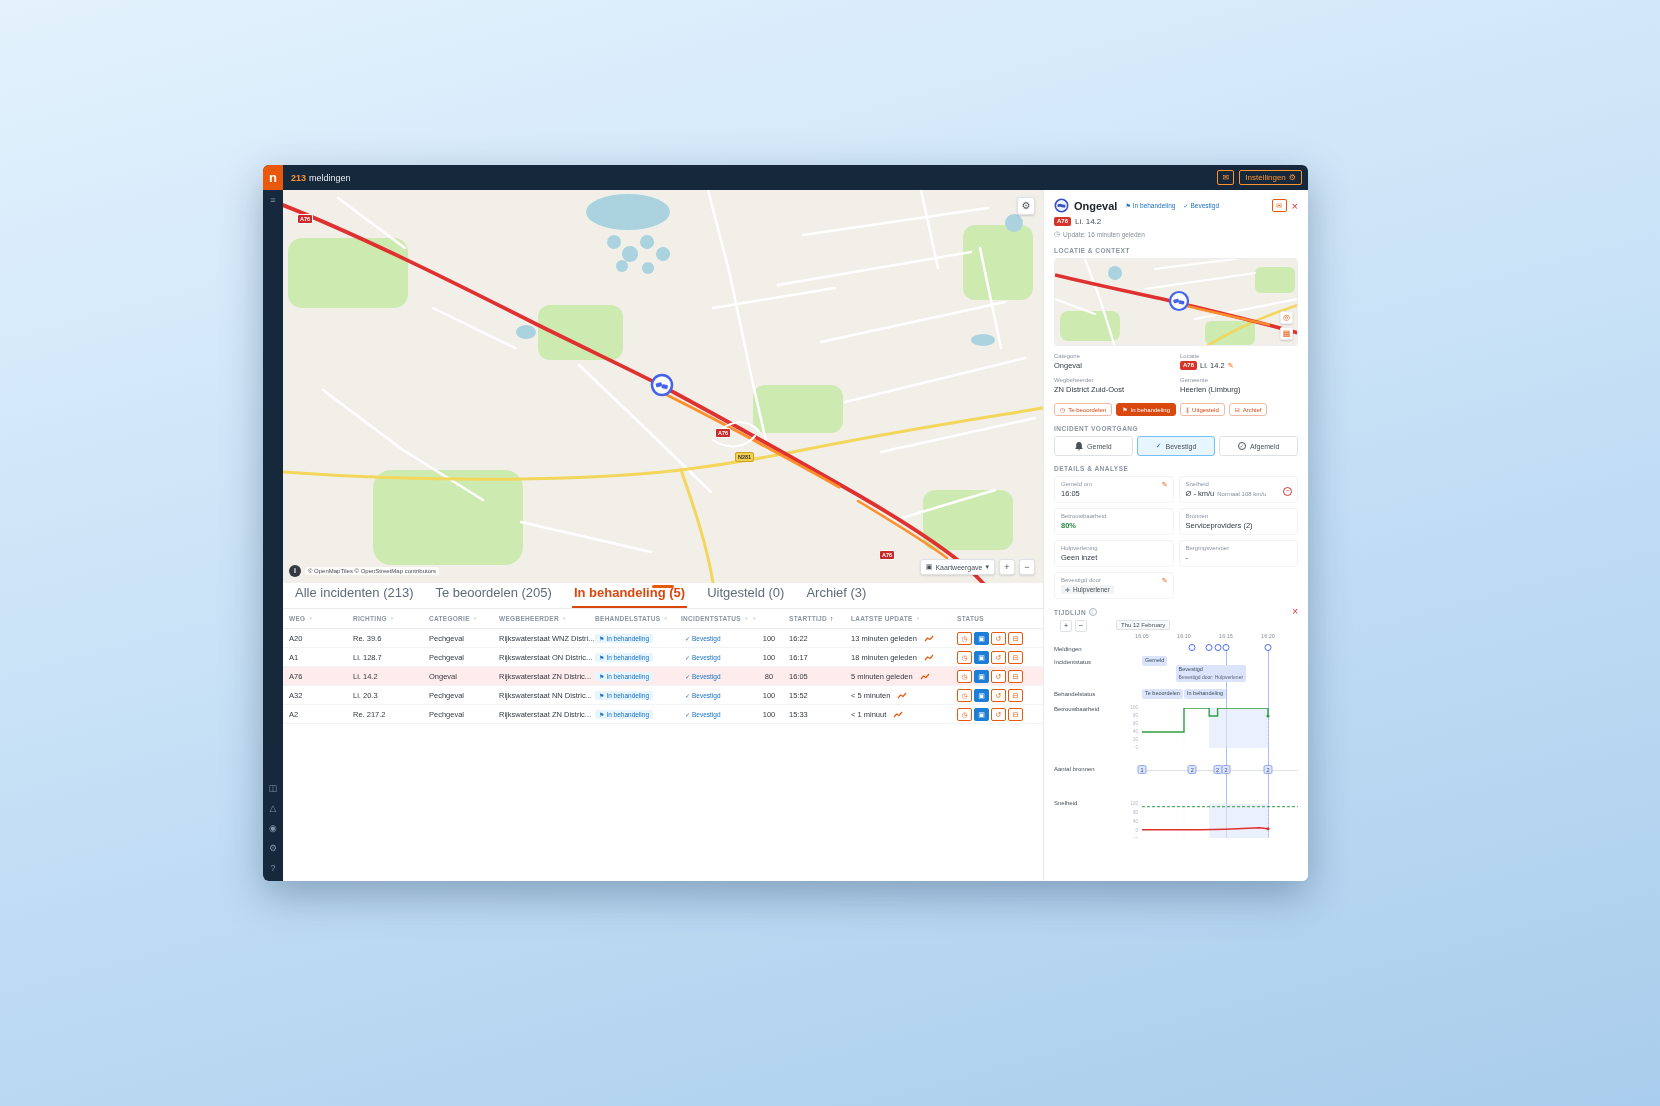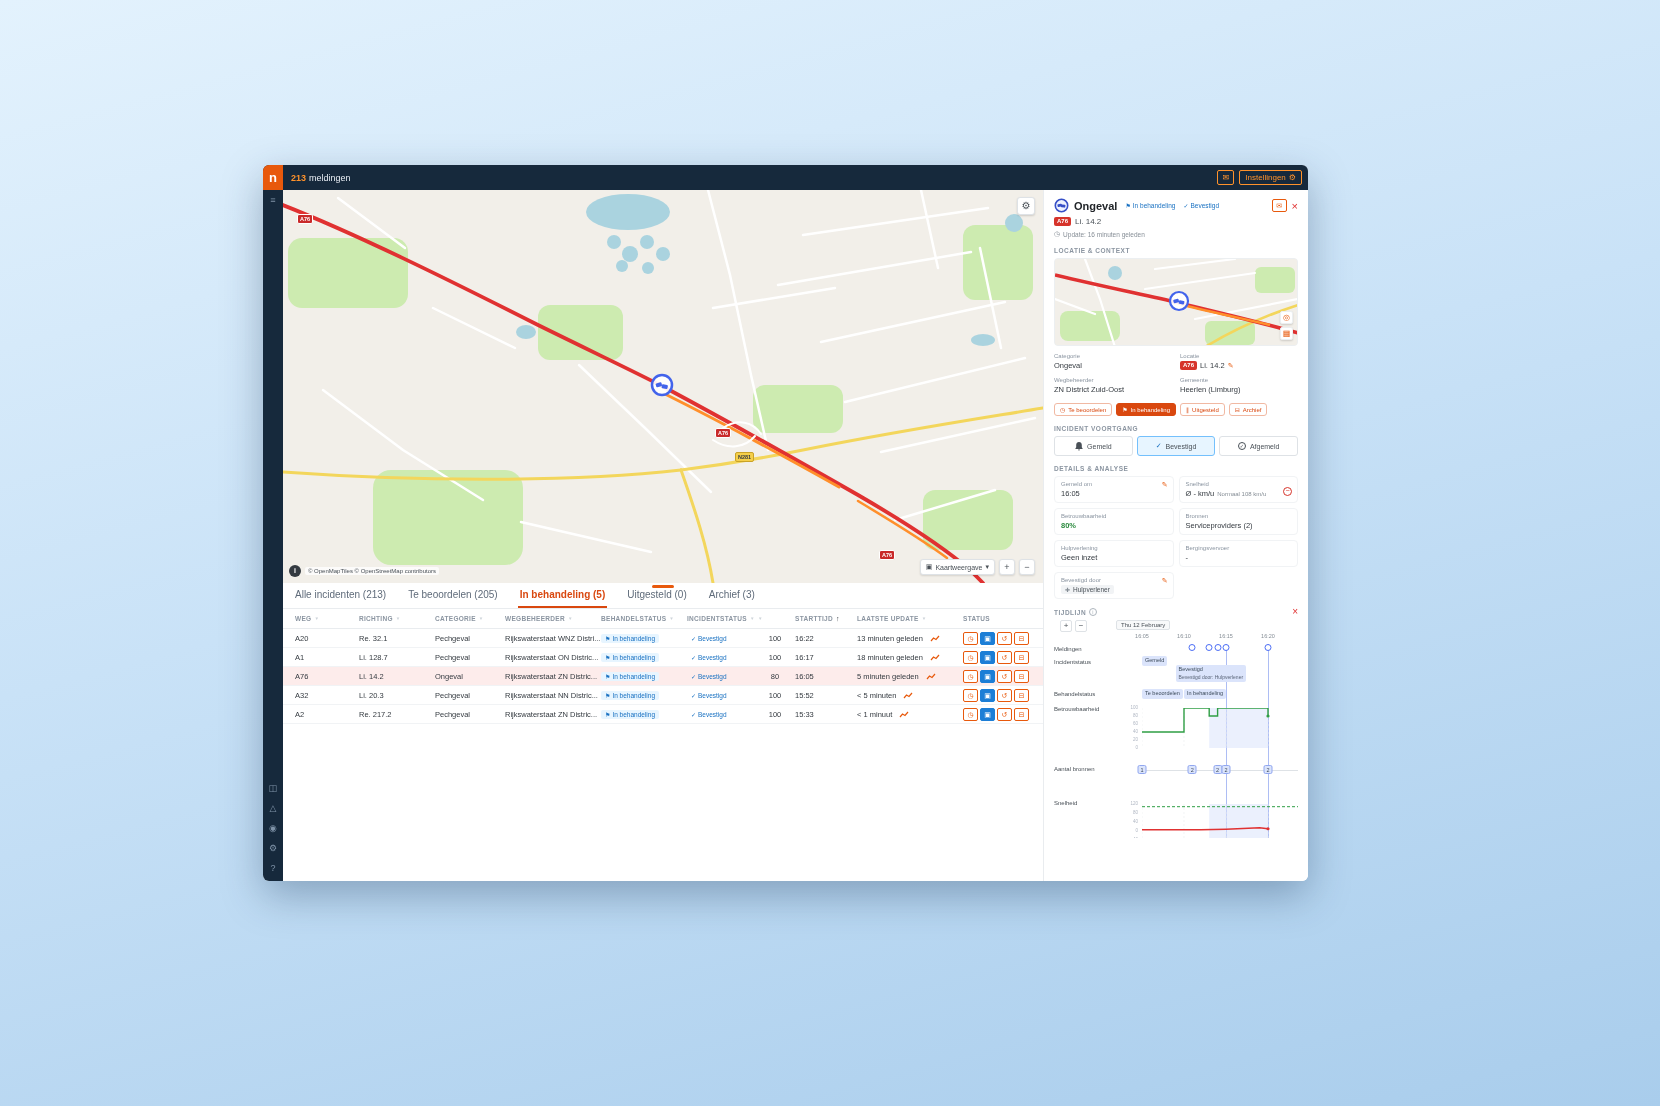--- a/index.html
+++ b/index.html
@@ -38,24 +38,24 @@
   .map-gear { position:absolute; right:8px; top:7px; width:18px; height:18px; background:#fff; border:1px solid #dee2e6; border-radius:3px; color:#495057; font-size:10px; line-height:16px; text-align:center; cursor:pointer; box-shadow:0 1px 2px rgba(0,0,0,.15); }
   .attribution { position:absolute; left:6px; bottom:6px; display:flex; align-items:center; gap:4px; }
   .attr-i { width:12px; height:12px; border-radius:50%; background:#343a40; color:#fff; font-size:7px; font-weight:bold; text-align:center; line-height:12px; }
   .attr-text { font-size:6px; color:#495057; background:rgba(255,255,255,.75); padding:1px 3px; border-radius:2px; }
   .map-controls { position:absolute; right:8px; bottom:8px; display:flex; align-items:center; gap:4px; }
   .layers-pill { height:16px; background:#fff; border:1px solid #dee2e6; border-radius:3px; font-size:7px; color:#495057; display:flex; align-items:center; gap:3px; padding:0 5px; cursor:pointer; box-shadow:0 1px 2px rgba(0,0,0,.12); }
   .zoom-btn { width:16px; height:16px; background:#fff; border:1px solid #dee2e6; border-radius:3px; font-size:9px; color:#495057; text-align:center; line-height:14px; cursor:pointer; box-shadow:0 1px 2px rgba(0,0,0,.12); }
   
   .tabs { height:26px; border-bottom:1px solid #e9ecef; display:flex; align-items:flex-end; gap:18px; padding:0 10px; position:relative; flex:0 0 auto; }
   .resize-handle { position:absolute; top:2px; left:50%; transform:translateX(-50%); width:22px; height:3px; background:#e8590c; border-radius:2px; cursor:row-resize; }
-  .tab { font-size:10px; color:#5f6b7a; padding:5px 2px 6px; border-bottom:2px solid transparent; cursor:pointer; white-space:nowrap; }
+  .tab { font-size:13px; color:#5f6b7a; padding:5px 2px 6px; border-bottom:2px solid transparent; cursor:pointer; white-space:nowrap; }
   .tab.active { color:#d9480f; font-weight:bold; border-bottom-color:#d9480f; }
   
-  .tgrid { display:grid; grid-template-columns:64px 76px 70px 96px 86px 68px 40px 62px 106px 1fr; align-items:center; padding-left:12px; }
+  .tgrid { display:grid; grid-template-columns:64px 76px 70px 96px 86px 68px 40px 62px 106px 1fr; align-items:center; padding-left:6px; }
   .thead { height:20px; color:#8b95a1; font-size:6.5px; font-weight:bold; letter-spacing:.3px; border-bottom:1px solid #e9ecef; text-transform:uppercase; }
   .th { display:flex; align-items:center; gap:3px; overflow:hidden; white-space:nowrap; }
   .funnel { color:#ced4da; font-size:4.5px; }
   .sort-up { color:#343a40; font-size:7px; }
   .trow { height:19px; font-size:7.5px; border-bottom:1px solid #f1f3f5; cursor:pointer; }
   .trow.hl { background:#fdeceb; }
   .cell { overflow:hidden; white-space:nowrap; }
   .pill { display:inline-flex; align-items:center; gap:2px; background:#e7f5ff; color:#1971c2; font-size:6.5px; padding:1px 4px; border-radius:2px; white-space:nowrap; }
   .pill.plain { background:transparent; }
   .pill i { font-style:normal; font-size:6px; }
@@ -287,21 +287,21 @@
             <span>Laatste update</span>
             <i class="funnel" data-name="filter-icon">▼</i>
           </span>
         <span class="th" data-name="col-status">
             <span>Status</span>
           </span>
       </div>
 
       <div class="trow tgrid" data-name="table-row">
         <span class="cell" data-name="cell-weg">A20</span>
-        <span class="cell" data-name="cell-richting">Re. 32.1</span>
+        <span class="cell" data-name="cell-richting">Re. 39.6</span>
         <span class="cell" data-name="cell-categorie">Pechgeval</span>
         <span class="cell" data-name="cell-wegbeheerder">Rijkswaterstaat WNZ Distri...</span>
         <span class="cell"><span class="pill" data-name="behandelstatus-pill">
               <i data-name="worker-flag-icon">⚑</i>
               <span>In behandeling</span>
             </span></span>
         <span class="cell"><span class="pill plain" data-name="incidentstatus-pill">
               <i data-name="check-icon">✓</i>
               <span>Bevestigd</span>
             </span></span>

